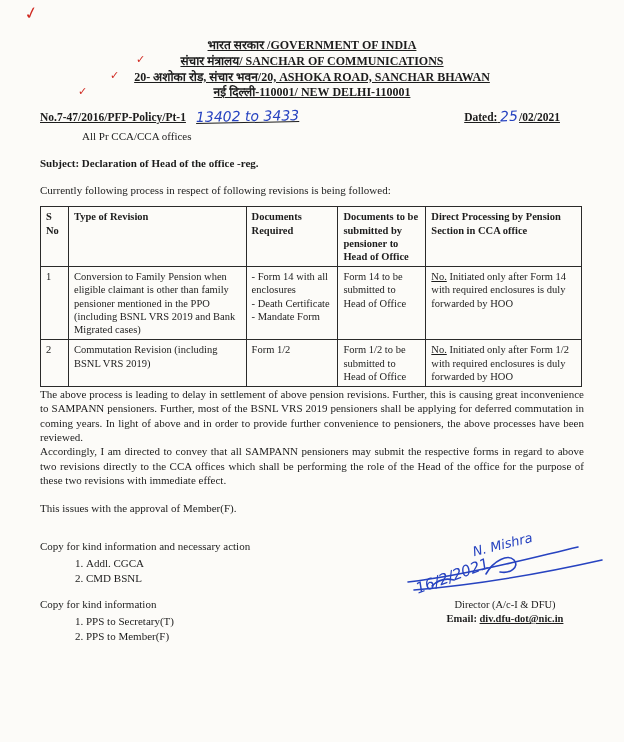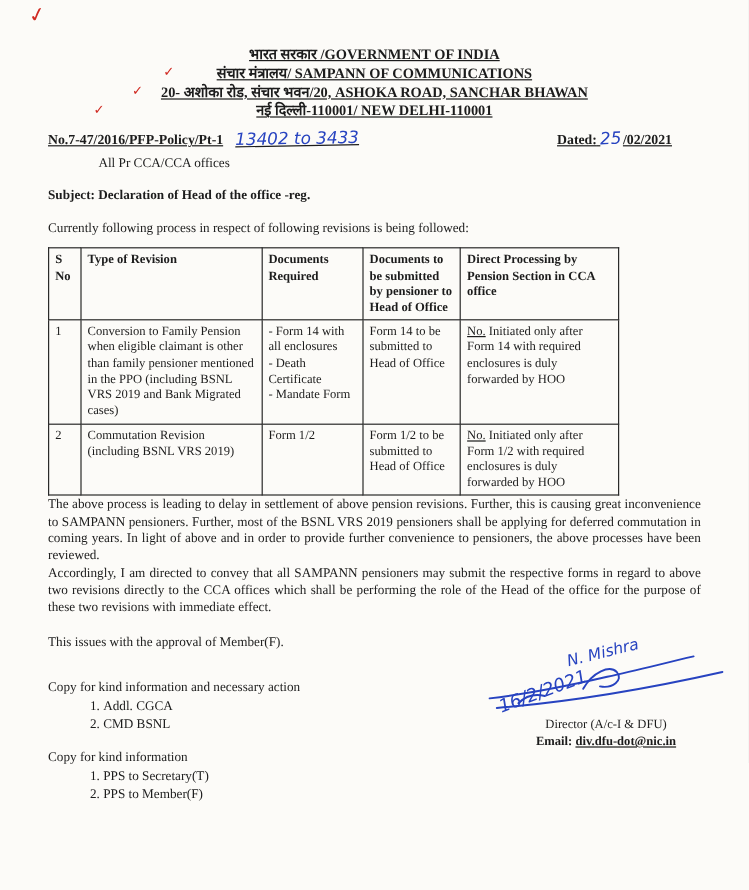--- a/index.html
+++ b/index.html
@@ -28,21 +28,21 @@
   .ref-hand{font-size:14px;margin-left:10px;transform:rotate(-1deg);display:inline-block;}
   .day-hand{font-size:14px;display:inline-block;transform:rotate(-3deg);margin-right:1px;}
   .dated-wrap{margin-right:24px;}
   .to-label{margin-top:12px;}
   .addressee{margin-left:42px;margin-top:3px;font-weight:normal;}
   .subject{margin-top:13px;font-weight:bold;}
   .intro{margin-top:13px;}
   table.rev{
     border-collapse:collapse;
     margin-top:9px;
-    width:476px;
+    width:542px;
     font-size:10.5px;line-height:1.26;
   }
   table.rev th, table.rev td{
     border:1px solid #2a2a2a;
     padding:3px 5px;
     vertical-align:top;
     text-align:left;
   }
   table.rev th{font-weight:bold;}
   .just{text-align:justify;margin-top:40px;}
@@ -94,21 +94,21 @@
 
 <div class="page">
 
   <span class="tick tick1">✓</span>
   <span class="tick tick2">✓</span>
   <span class="tick tick3">✓</span>
   <span class="tick tick4">✓</span>
 
   <div class="hdr-block center">
     <div class="hdr">भारत सरकार /GOVERNMENT OF INDIA</div>
-    <div class="hdr">संचार मंत्रालय/ SAMPANN OF COMMUNICATIONS</div>
+    <div class="hdr">संचार मंत्रालय/ SANCHAR OF COMMUNICATIONS</div>
     <div class="hdr">20- अशोका रोड, संचार भवन/20, ASHOKA ROAD, SANCHAR BHAWAN</div>
     <div class="hdr">नई दिल्ली-110001/ NEW DELHI-110001</div>
   </div>
 
   <div class="ref-line">
     <span>No.7-47/2016/PFP-Policy/Pt-1</span>
     <span class="hand ref-hand">13402 to 3433</span>
     <span class="spacer"></span>
     <span class="dated-wrap">
       <span>Dated:</span>

